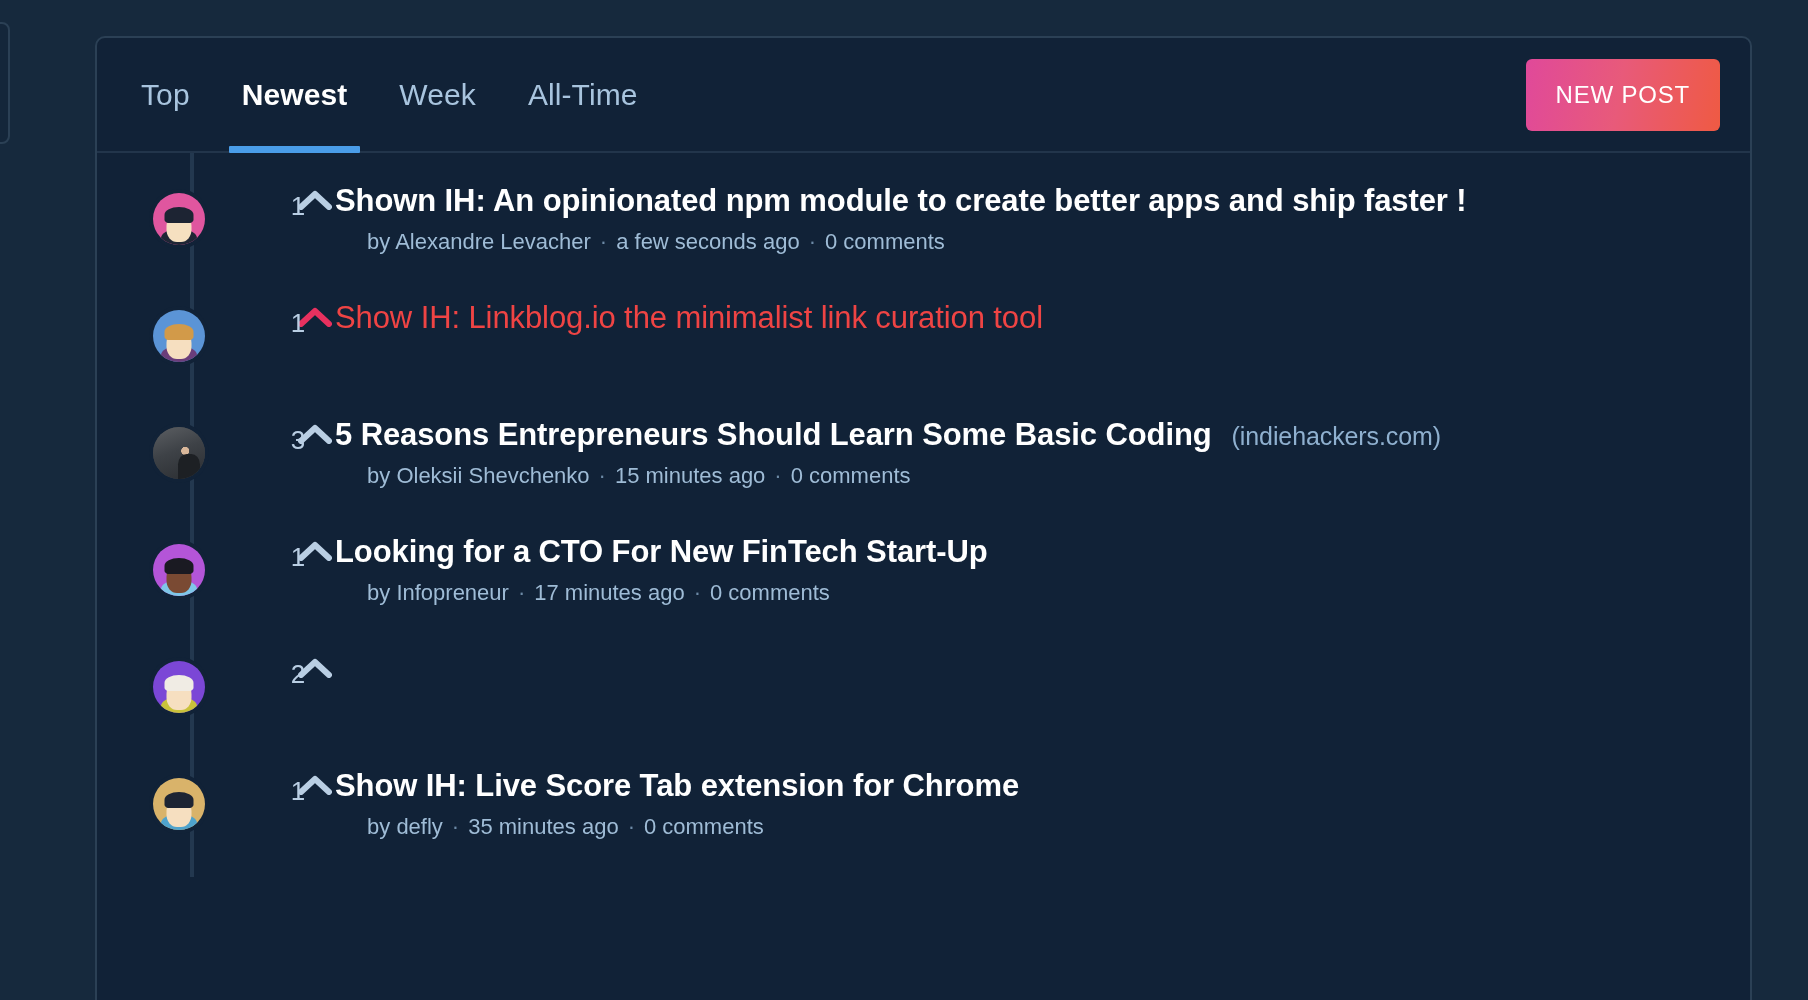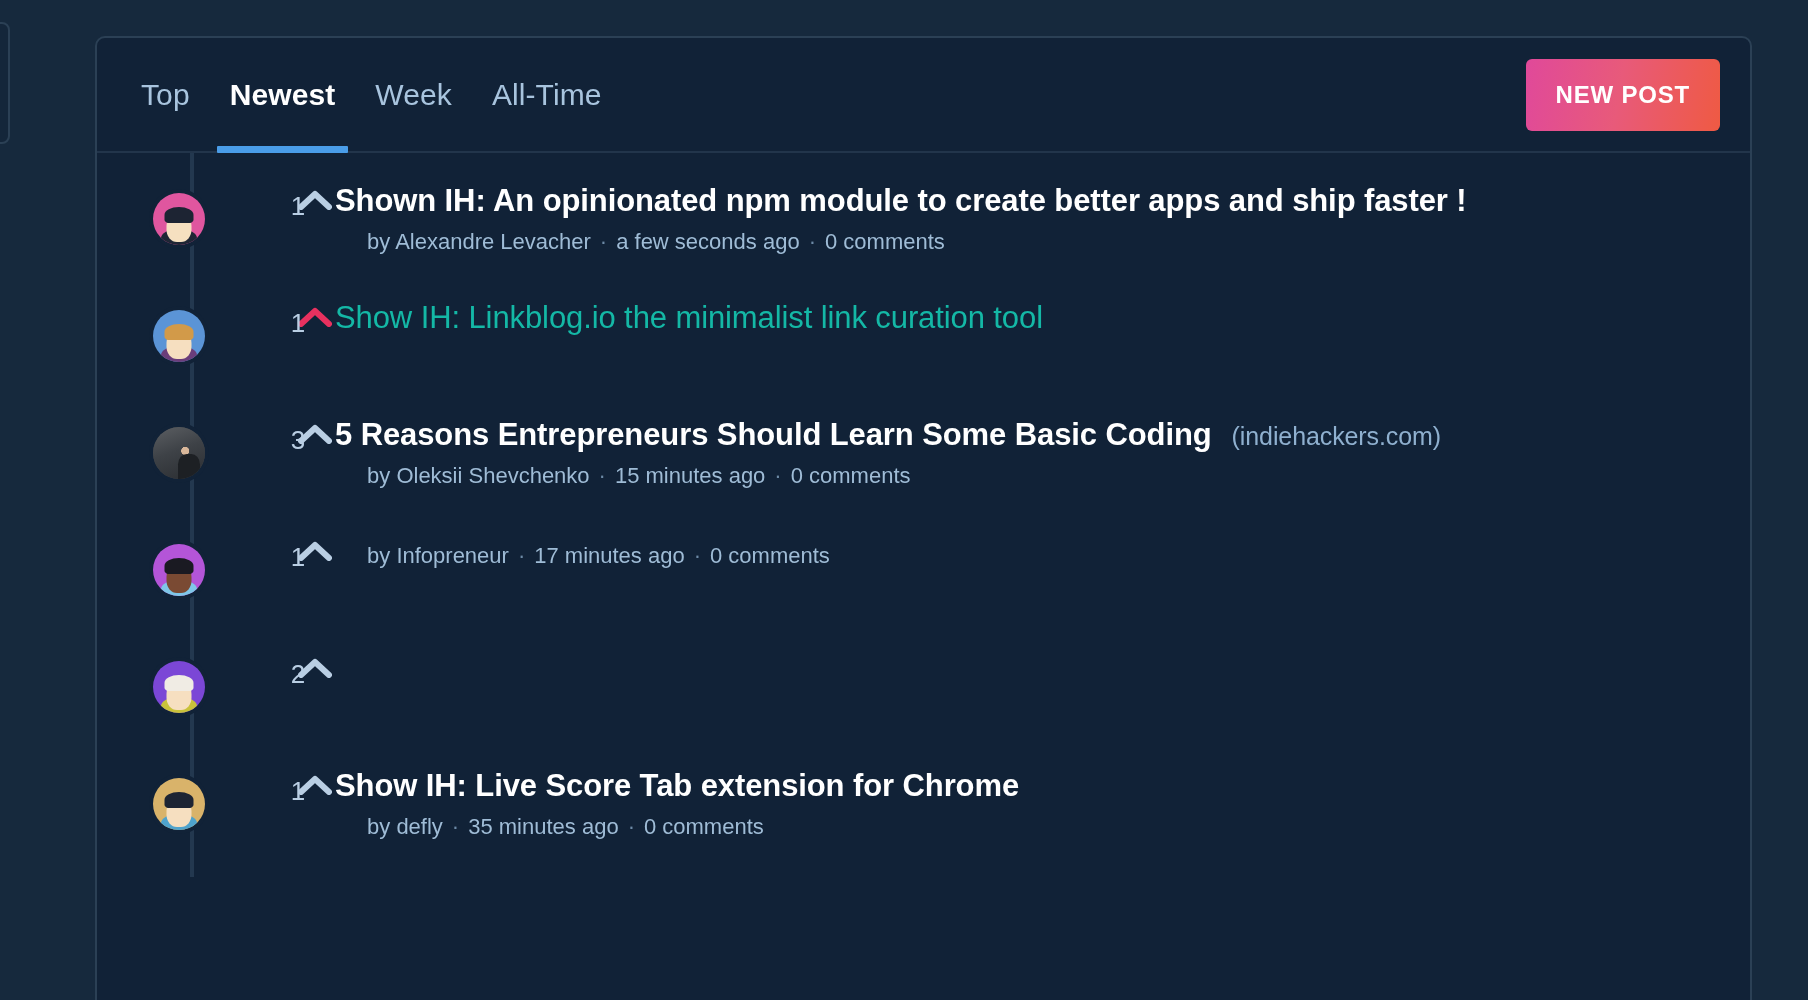--- a/index.html
+++ b/index.html
@@ -50,21 +50,21 @@
     border-bottom: 2px solid #22354b;
     display: flex;
     align-items: center;
     padding: 0 30px 0 26px;
   }
 
   .tabs {
     display: flex;
     align-items: flex-end;
     height: 100%;
-    gap: 4px;
+    gap: 16px;
   }
 
   .tab {
     position: relative;
     font-size: 30px;
     color: #a8c4de;
     padding: 0 18px;
     height: 100%;
     display: flex;
     align-items: center;
@@ -87,21 +87,21 @@
     height: 7px;
     background: #4a9de8;
     border-radius: 1px;
   }
 
   .newpost-btn {
     margin-left: auto;
     background: linear-gradient(100deg, #e0499a 0%, #e85a7a 48%, #ef5a43 100%);
     color: #ffffff;
     font-size: 24px;
-    font-weight: bold;
+    font-weight: normal;
     letter-spacing: 0.8px;
     border: none;
     border-radius: 6px;
     padding: 22px 30px;
     cursor: pointer;
     font-family: "Liberation Sans", sans-serif;
   }
 
   
   .feed {
@@ -231,21 +231,21 @@
     font-size: 31px;
     font-weight: bold;
     color: #ffffff;
     line-height: 1.18;
     letter-spacing: -0.1px;
     cursor: pointer;
     white-space: nowrap;
   }
 
   .post-title.visited {
-    color: #14b8a6;
+    color: #ef4444;
     font-weight: normal;
   }
 
   .post-domain {
     font-size: 25px;
     font-weight: normal;
     color: #8fb0cf;
     margin-left: 20px;
   }
 
@@ -357,20 +357,21 @@
           </div>
           <div class="votes">
             <span class="arrow">
               <svg width="34" height="21" viewBox="0 0 34 21">
                 <path d="M3 18 L17 5 L31 18" fill="none" stroke="#b9cee3" stroke-width="6" stroke-linecap="round" stroke-linejoin="round"></path>
               </svg>
             </span>
             <span class="votecount">1</span>
           </div>
           <div class="content">
+            <div class="post-title"><span>Looking for a CTO For New FinTech Start-Up</span></div>
             <div class="post-meta"><span>by</span> <span class="author">Infopreneur</span><span class="dot">·</span><span>17 minutes ago</span><span class="dot">·</span><span class="comments">0 comments</span></div>
           </div>
         </div>
         <div class="post">
           <div class="avatar-wrap">
             <div class="avatar" style="background: rgb(123, 71, 214);">
               <div class="av-body" style="background: rgb(201, 194, 58);"></div>
               <div class="av-face" style="background: rgb(246, 223, 192);"></div>
               <div class="av-hair" style="background: rgb(240, 236, 228);"></div>
             </div>

